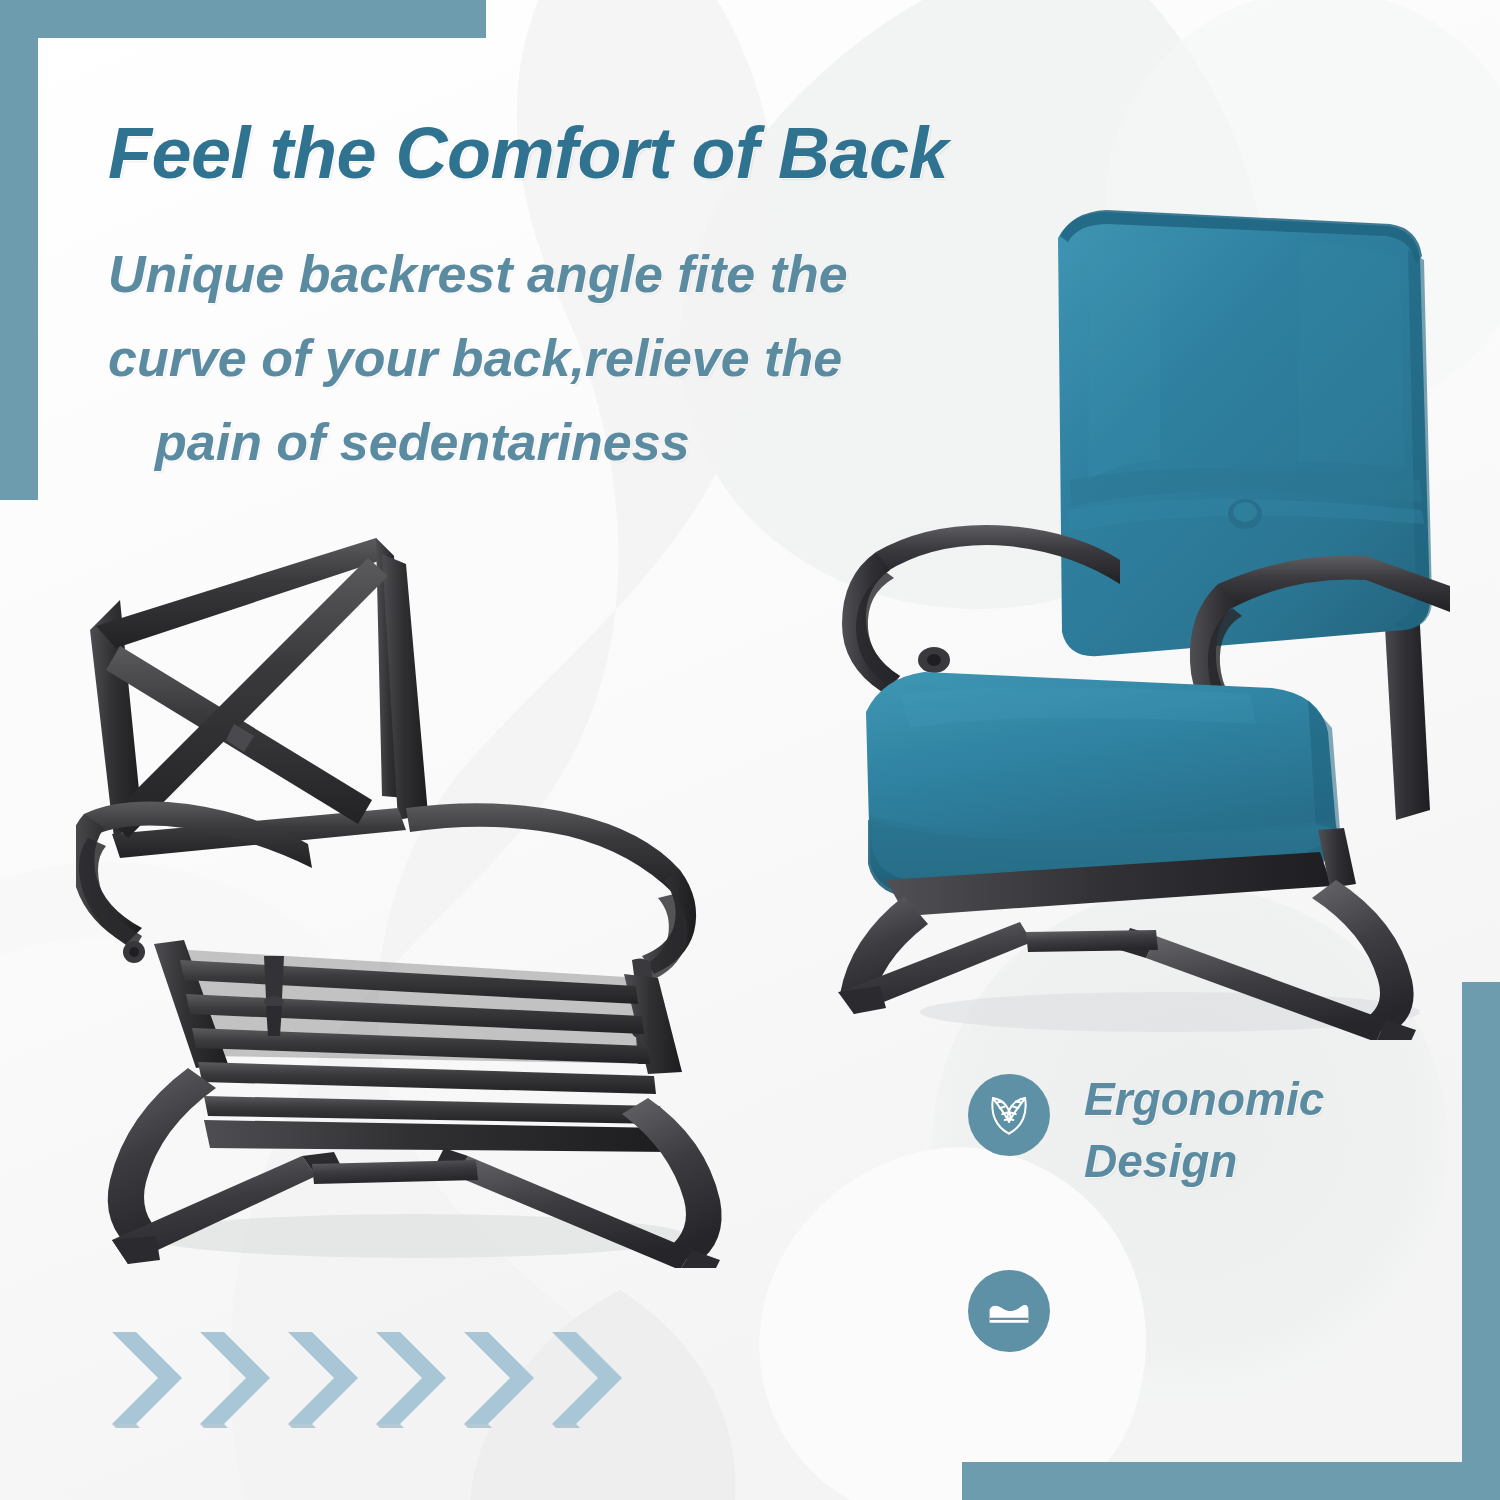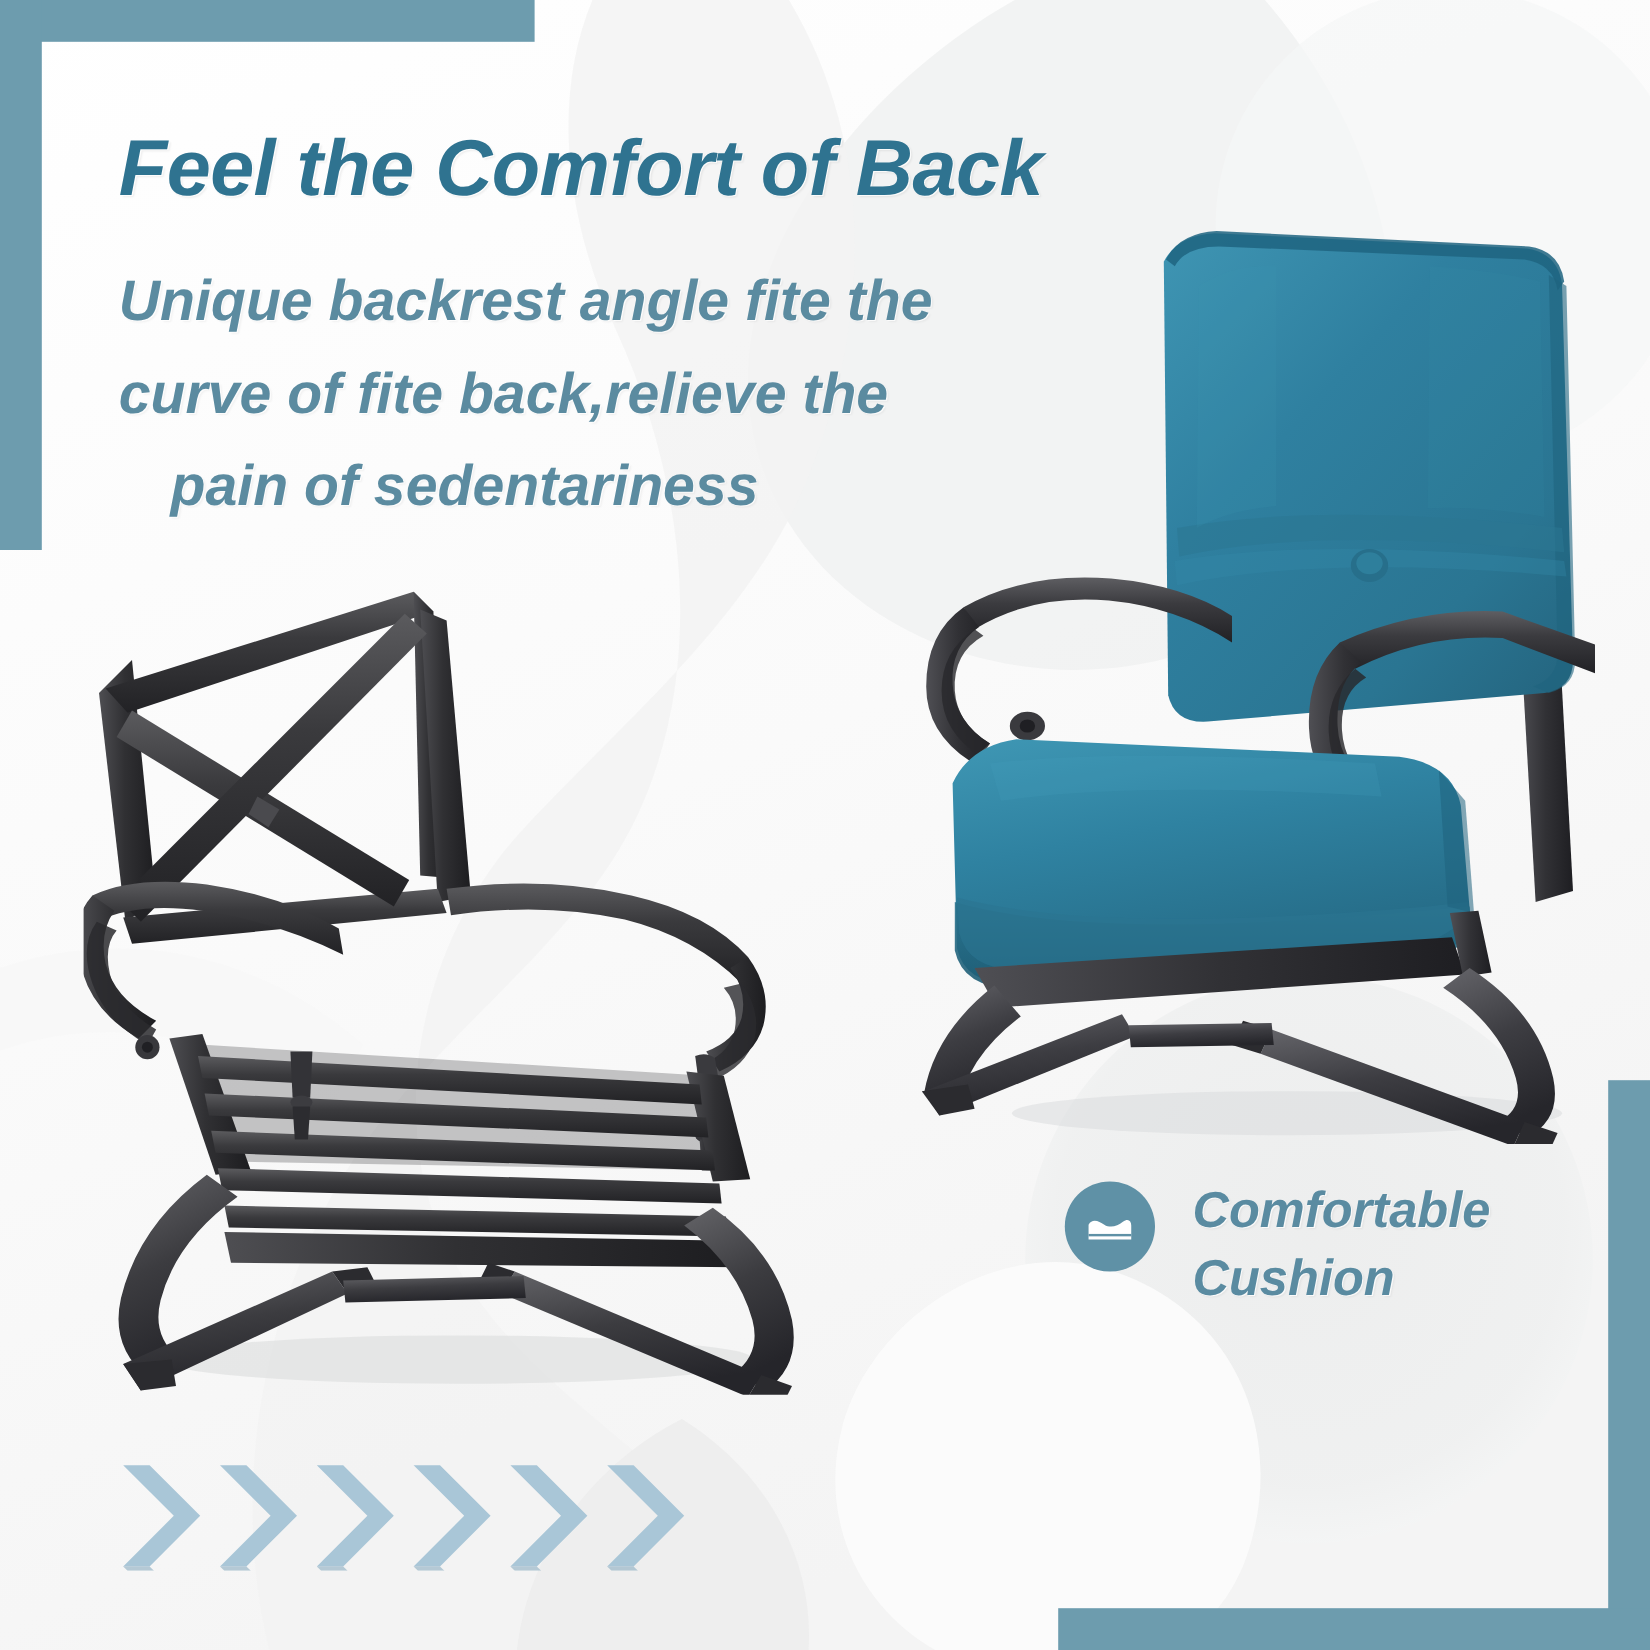--- a/index.html
+++ b/index.html
@@ -110,21 +110,21 @@
 
   <div class="bracket" id="bracket-tl-h" style="background:#6d9cae;"></div>
   <div class="bracket" id="bracket-tl-v" style="background:#6d9cae;"></div>
   <div class="bracket" id="bracket-br-v" style="background:#6d9cae;"></div>
   <div class="bracket" id="bracket-br-h" style="background:#6d9cae;"></div>
 
   <div class="txt-block" id="headline" style="color:#2f7390;">Feel the Comfort of Back</div>
 
   <div class="txt-block" id="subhead">
     <div class="sub-line" style="color:#5b8ba0;">Unique backrest angle fite the</div>
-    <div class="sub-line" style="color:#5b8ba0;">curve of fite back,relieve the</div>
+    <div class="sub-line" style="color:#5b8ba0;">curve of your back,relieve the</div>
     <div class="sub-line" style="color:#5b8ba0;margin-left:47px;">pain of sedentariness</div>
   </div>
 
   <svg class="product" id="chair-left" viewBox="0 0 680 760">
     <defs>
       <linearGradient id="mTop" x1="0" y1="0" x2="0" y2="1">
         <stop offset="0%" stop-color="#5b5b5e"></stop>
         <stop offset="38%" stop-color="#3a3a3d"></stop>
         <stop offset="100%" stop-color="#222225"></stop>
       </linearGradient>
@@ -314,31 +314,45 @@
              Q566,828 558,800 Q544,752 492,718 Z" fill="url(#rBase)"></path>
     <path d="M336,756 L566,840 L556,862 L326,778 Z" fill="url(#rBase)"></path>
     <path d="M326,778 L336,756 L310,748 L300,770 Z" fill="#2b2b2f"></path>
     <path d="M556,862 L566,840 L596,850 L586,872 Z" fill="#2b2b2f"></path>
 
     <path d="M206,752 L336,750 L338,770 L208,772 Z" fill="url(#rBase)"></path>
   </svg>
 
   <div id="features">
 
+    <div class="feature-row">
+      <div class="feature-icon" style="background:#5f91a6;">
+        <svg viewBox="0 0 64 64" width="54" height="54" aria-hidden="true">
+          <g fill="none" stroke="#ffffff" stroke-width="2.4" stroke-linecap="round" stroke-linejoin="round">
+            <path d="M32,54 C16,46 10,30 13,12 C26,14 33,24 34,36"></path>
+            <path d="M13,12 C20,22 27,30 32,40"></path>
+            <path d="M19,17 L24,16 M21,24 L27,22 M24,31 L30,29 M27,38 L33,36"></path>
+            <path d="M32,54 C48,46 54,30 51,12 C38,14 31,24 30,36"></path>
+            <path d="M51,12 C44,22 37,30 32,40"></path>
+            <path d="M45,17 L40,16 M43,24 L37,22 M40,31 L34,29 M37,38 L31,36"></path>
+          </g>
+        </svg>
+      </div>
+      <div class="feature-label" style="color:#5a8ba1;">Ergonomic
+Design</div>
+    </div>
 
     <div class="feature-row">
       <div class="feature-icon" style="background:#5f91a6;">
         <svg viewBox="0 0 64 64" width="54" height="54" aria-hidden="true">
           <path d="M9,30 C13,23 20,26 26,30 C32,34 40,32 46,27 C51,23 55,25 55,31
                    L55,46 L9,46 Z" fill="#ffffff"></path>
           <rect x="9" y="40" width="46" height="2.6" fill="#5f91a6"></rect>
         </svg>
       </div>
-      <div class="feature-label" style="color:#5a8ba1;">Comfortable
-Cushion</div>
     </div>
 
   </div>
 
   <div id="chevrons">
     <svg class="chev" style="left:0px;" width="86" height="100" viewBox="0 0 86 100">
       <path d="M4,4 L28,4 L74,50 L28,96 L4,96 L50,50 Z" fill="#a9c6d7"></path>
       <path d="M4,96 L8,100 L32,100 L28,96 Z" fill="#9ab7c8" opacity="0.7"></path>
     </svg>
     <svg class="chev" style="left:88px;" width="86" height="100" viewBox="0 0 86 100">

